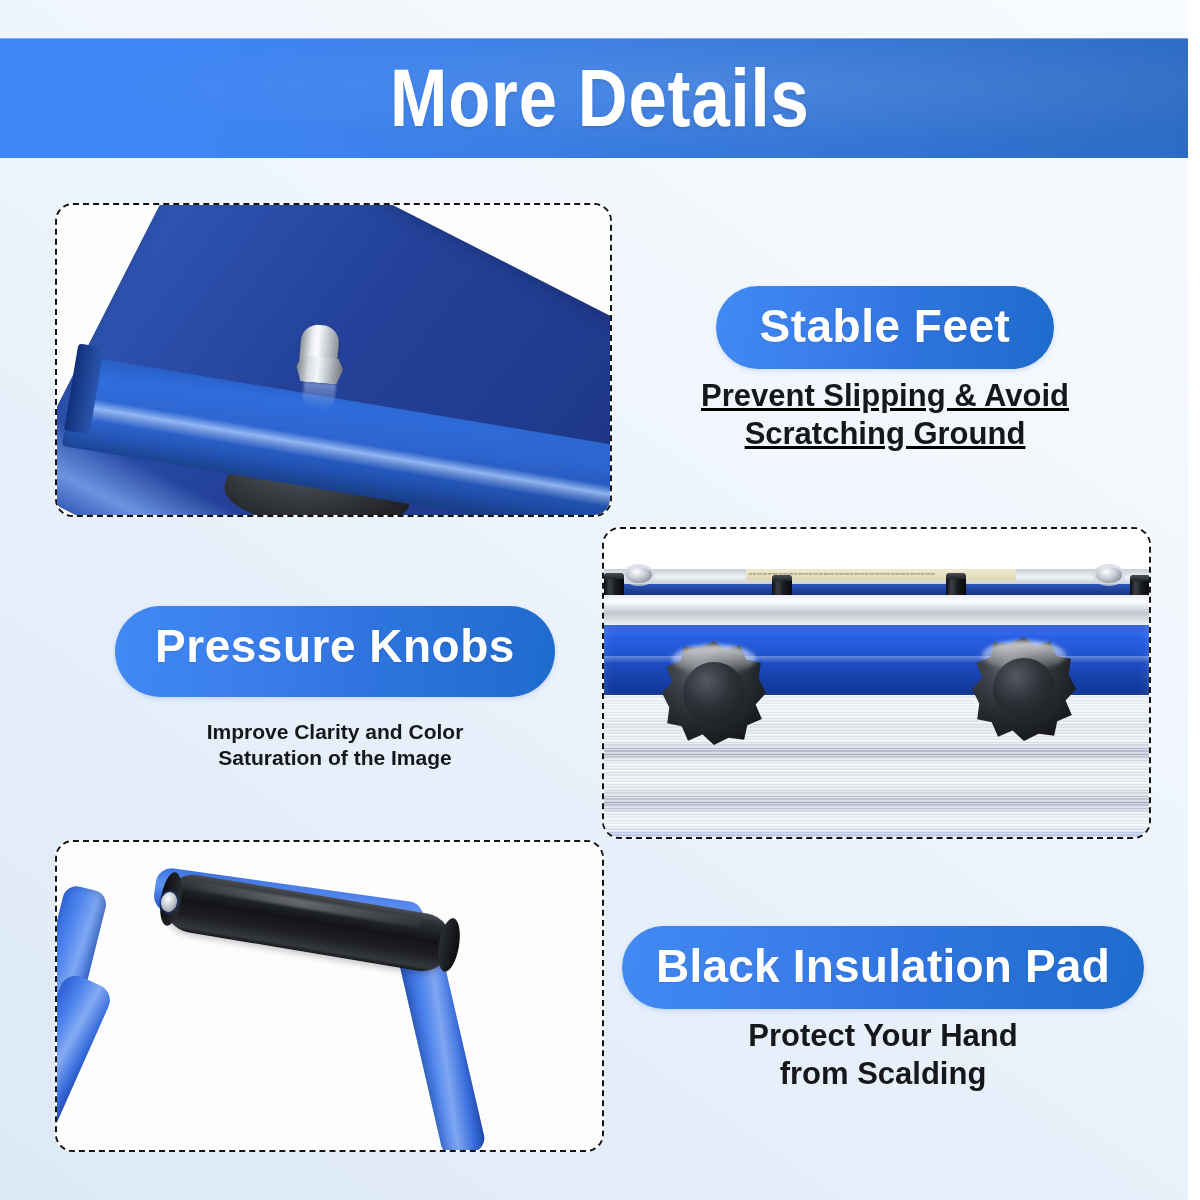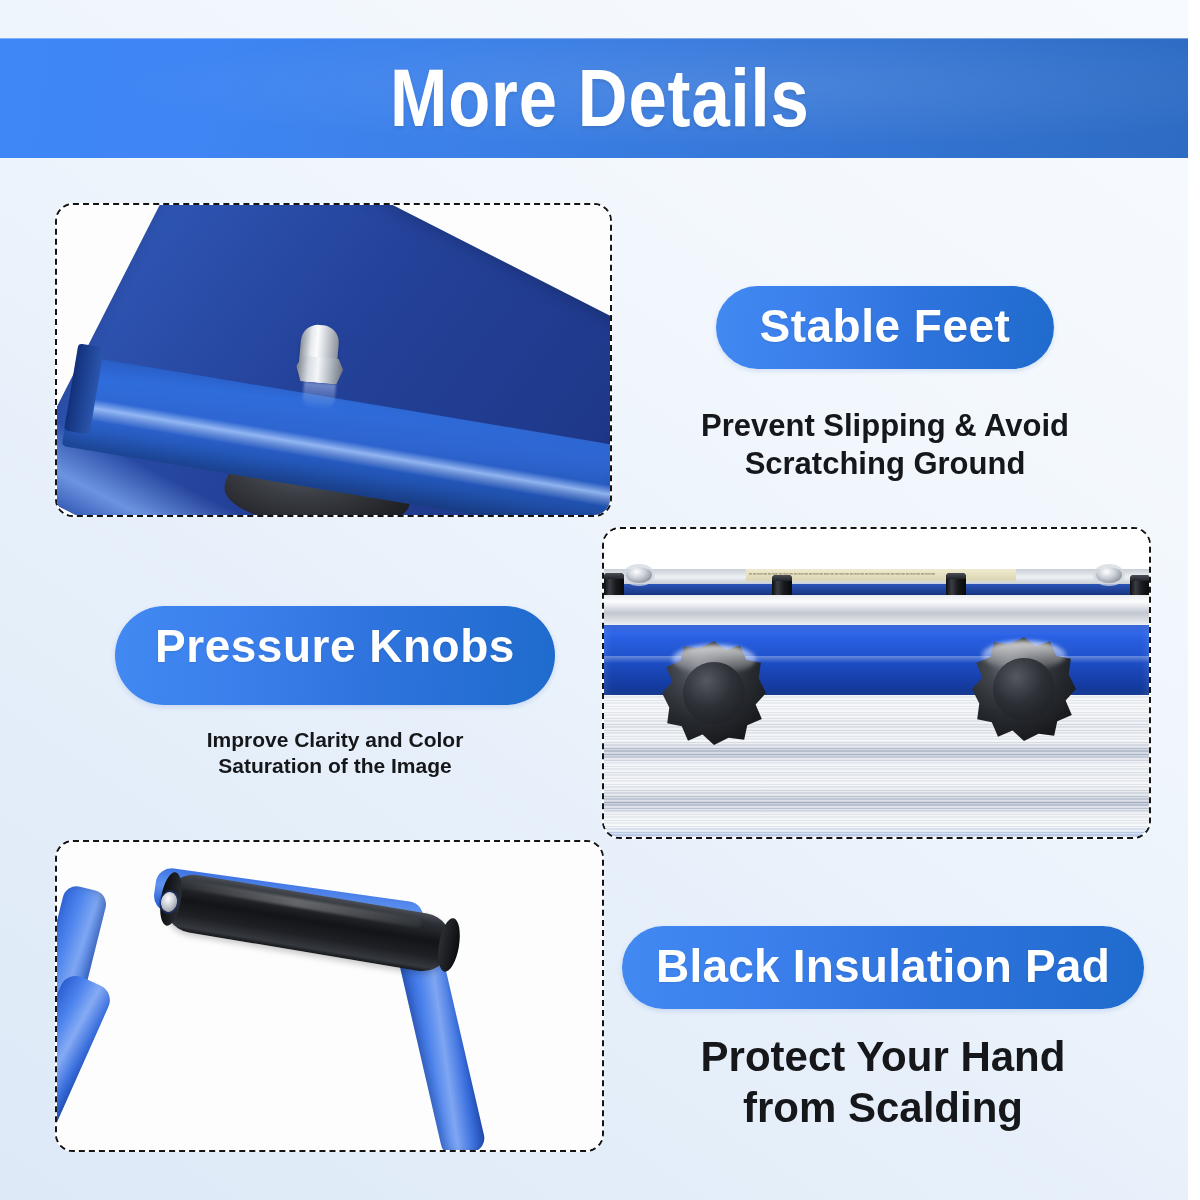--- a/index.html
+++ b/index.html
@@ -279,31 +279,31 @@
     box-shadow:0 2px 5px rgba(30,90,190,.16);
     text-shadow:0 1px 2px rgba(0,0,0,.10);
   }
   .caption{
     color:#15171a;
     font-weight:bold;
     line-height:1.22;
     white-space:pre-line;
   }
 
-  #block-feet{left:640px;top:286px;width:490px;}
+  #block-feet{left:640px;top:286px;width:490px;text-decoration:underline;}
   #block-feet .pill{font-size:46px;padding:17px 44px 20px;letter-spacing:.5px;}
-  #block-feet .caption{font-size:31px;margin-top:38px;}
+  #block-feet .caption{font-size:31px;margin-top:8px;}
 
   #block-knobs{left:90px;top:606px;width:490px;}
-  #block-knobs .pill{font-size:46px;padding:17px 40px 36px;letter-spacing:.5px;}
+  #block-knobs .pill{font-size:46px;padding:17px 40px 28px;letter-spacing:.5px;}
   #block-knobs .caption{font-size:21px;margin-top:22px;}
 
   #block-pad{left:618px;top:926px;width:530px;}
   #block-pad .pill{font-size:46px;padding:17px 34px 20px;letter-spacing:.2px;}
-  #block-pad .caption{font-size:42px;margin-top:22px;}
+  #block-pad .caption{font-size:31px;margin-top:8px;}
 </style>
 </head>
 <body>
 
 <div class="page">
 
   <div class="banner">
     <div class="banner-title">More Details</div>
   </div>
 

